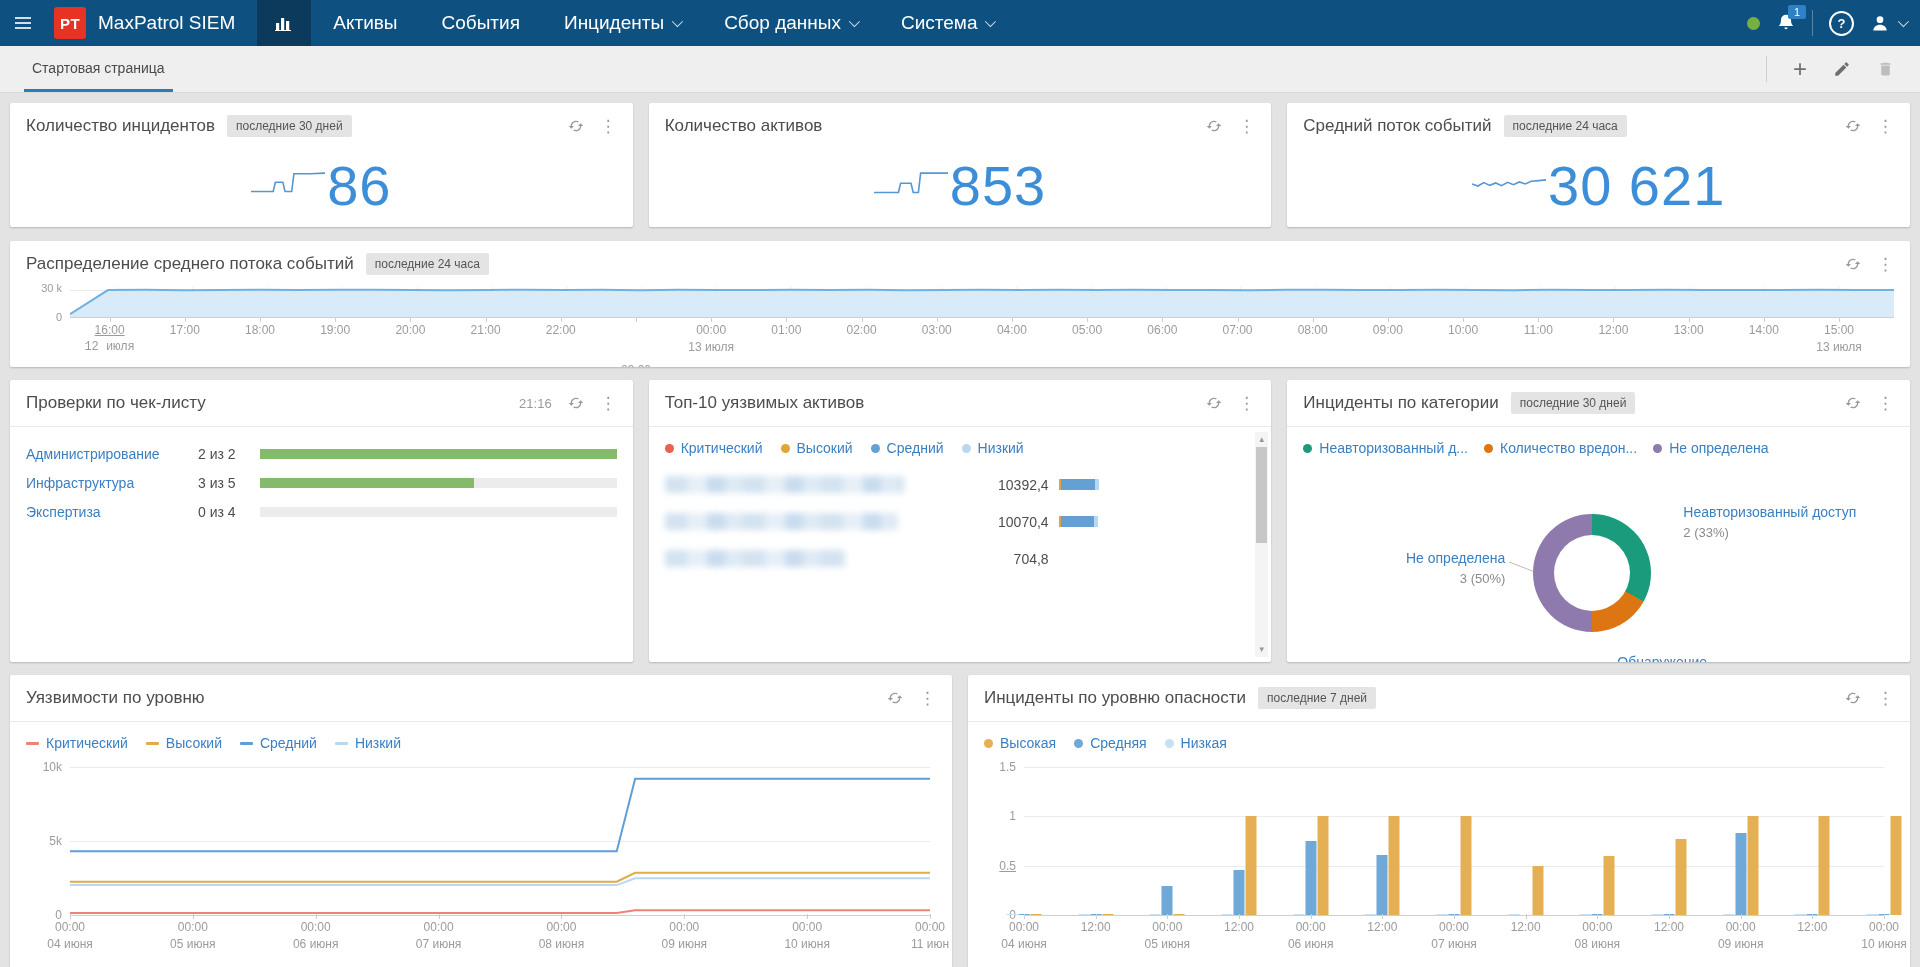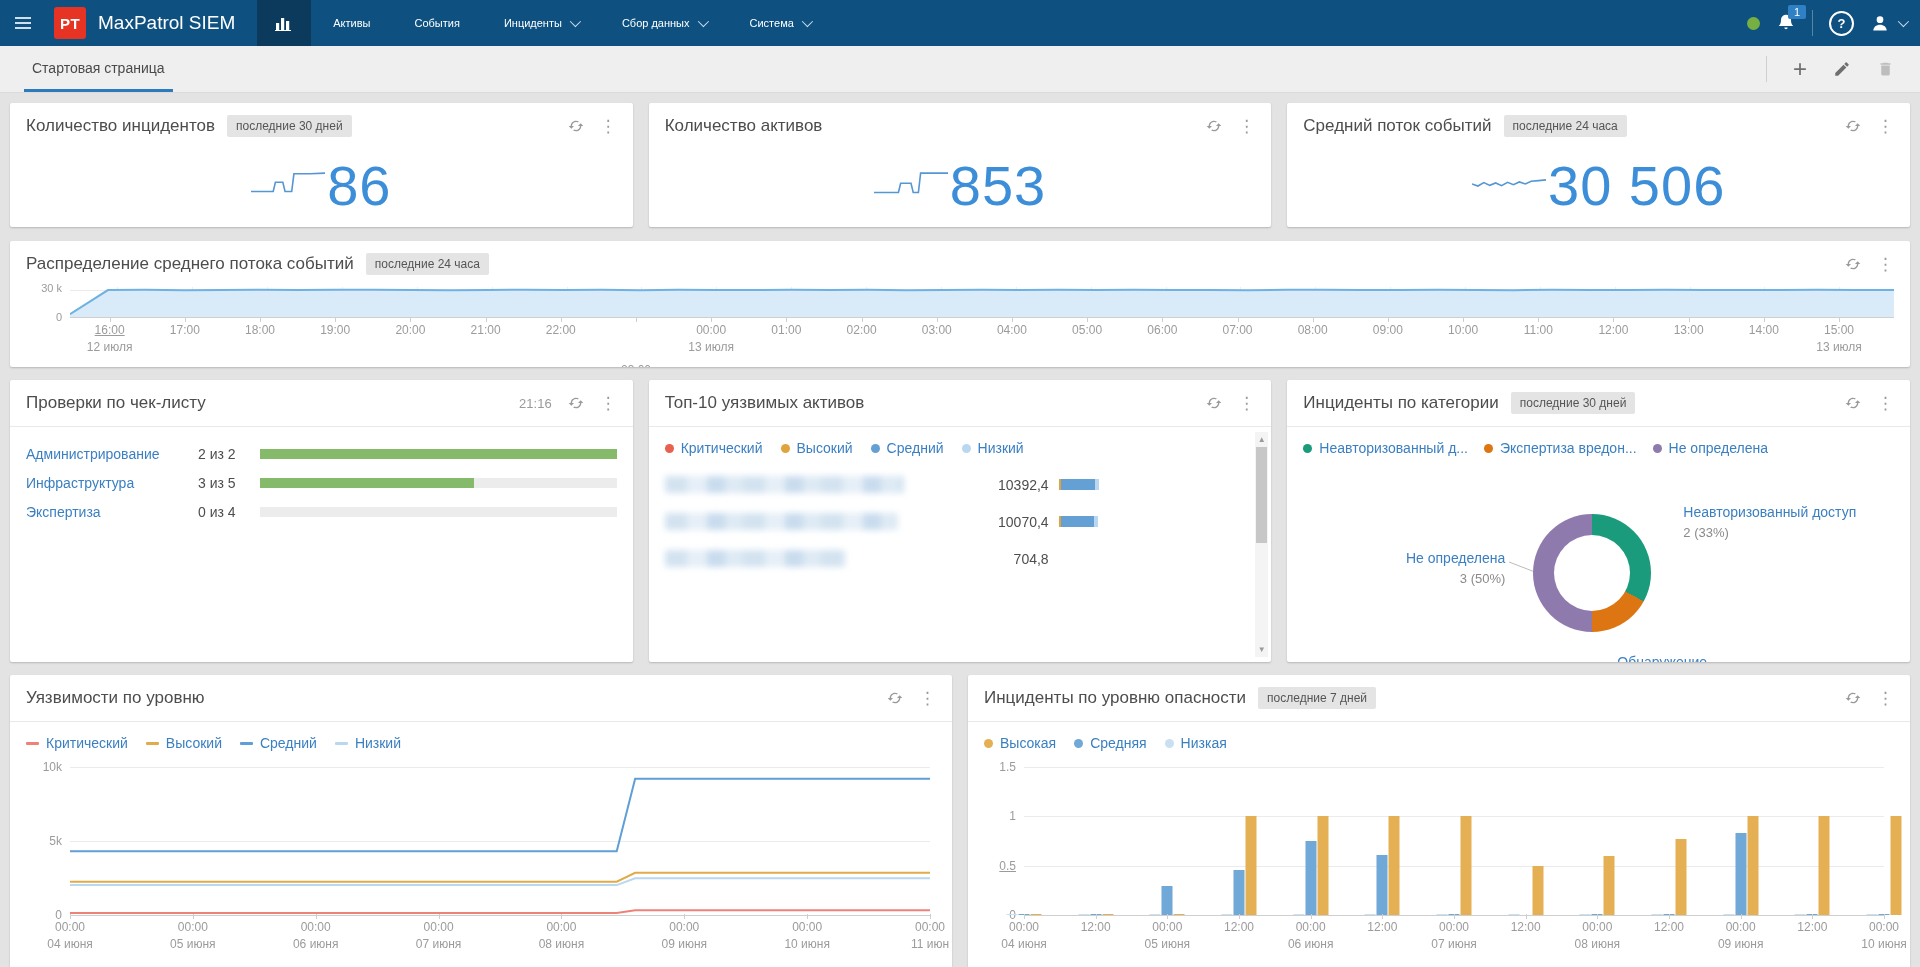--- a/index.html
+++ b/index.html
@@ -5,21 +5,21 @@
   html,body{margin:0;padding:0}
   body{width:1920px;height:967px;background:#e3e3e3;font-family:"Liberation Sans",sans-serif;overflow:hidden;position:relative}
   
   .navbar{height:46px;background:#0e5180;display:flex;justify-content:space-between;align-items:stretch;color:#fff}
   .nav-left{display:flex;align-items:center}
   .hamburger{width:46px;height:46px;background:none;border:0;cursor:pointer;display:flex;flex-direction:column;justify-content:center;align-items:center;gap:3px}
   .hamburger span{display:block;width:16px;height:2px;background:#cfe0ec}
   .logo{width:32px;height:32px;background:#e63323;border-radius:3px;margin:0 12px 0 8px;display:flex;align-items:center;justify-content:center;font-weight:bold;font-size:15px;color:#fff;letter-spacing:0.5px}
   .app-title{font-size:19px;color:#fff;margin-right:22px;white-space:nowrap}
   .nav-items{display:flex;align-items:stretch;height:46px}
-  .nav-tab{display:flex;align-items:center;padding:0 22px;font-size:11px;color:#fff;text-decoration:none;cursor:pointer;white-space:nowrap}
+  .nav-tab{display:flex;align-items:center;padding:0 22px;font-size:19px;color:#fff;text-decoration:none;cursor:pointer;white-space:nowrap}
   .nav-tab.icon-tab{background:#0b3a5c;padding:0 18px}
   .chev{display:inline-block;width:7px;height:7px;border:solid #cfe0ec;border-width:0 1.5px 1.5px 0;transform:rotate(45deg) translateY(-2px);margin-left:8px}
   .nav-right{display:flex;align-items:center;padding-right:14px;gap:16px}
   .status-dot{width:13px;height:13px;border-radius:50%;background:#76b043;display:inline-block;cursor:pointer}
   .bell-wrap{position:relative;cursor:pointer;display:flex;align-items:center}
   .badge{position:absolute;top:-8px;left:12px;background:#2f80c4;color:#fff;font-size:11px;padding:1px 6px;border-radius:2px}
   .nav-divider{width:1px;height:26px;background:rgba(255,255,255,0.3)}
   .help-btn{width:21px;height:21px;border:2px solid #fff;border-radius:50%;display:flex;align-items:center;justify-content:center;font-size:13px;font-weight:bold;cursor:pointer}
   .user-btn{display:flex;align-items:center;cursor:pointer}
   
@@ -232,21 +232,21 @@
                 <path d="M19 8l-4 4h3c0 3.31-2.69 6-6 6-1.01 0-1.97-.25-2.8-.69l-1.46 1.46C8.97 19.54 10.43 20 12 20c4.42 0 8-3.58 8-8h3l-4-4zM6 12c0-3.31 2.69-6 6-6 1.01 0 1.97.25 2.8.69l1.46-1.46C15.03 4.46 13.57 4 12 4c-4.42 0-8 3.58-8 8H1l4 4 4-4H6z"></path>
               </svg>
             </button>
           <button class="icon-btn kebab">⋮</button>
         </span>
       </div>
       <div class="kpi-body">
         <span class="spark"><svg viewBox="0 0 100 40" preserveAspectRatio="none">
               <polyline points="0,20 8,22.4 16,18.4 24,21.599999999999998 32,18.799999999999997 40,22 48,18 56.00000000000001,20.8 64,17.599999999999998 72,20 80,16.8 90,16 100,15.2" fill="none" stroke="#5596d4" stroke-width="1.6" vector-effect="non-scaling-stroke"></polyline>
             </svg></span>
-        <span class="kpi-value">30 506</span>
+        <span class="kpi-value">30 621</span>
       </div>
     </section>
   </div>
 
   <section class="card row-wide">
     <div class="card-head">
       <span class="card-title">Распределение среднего потока событий</span>
       <span class="pill">последние 24 часа</span>
       <span class="head-icons">
         <button class="icon-btn">
@@ -336,21 +336,21 @@
         <div class="tick" style="left: 80.5826%;"></div>
         <div class="xt" style="left: 80.5826%;">11:00</div>
         <div class="tick" style="left: 84.687%;"></div>
         <div class="xt" style="left: 84.687%;">12:00</div>
         <div class="tick" style="left: 88.7913%;"></div>
         <div class="xt" style="left: 88.7913%;">13:00</div>
         <div class="tick" style="left: 92.8957%;"></div>
         <div class="xt" style="left: 92.8957%;">14:00</div>
         <div class="tick" style="left: 97%;"></div>
         <div class="xt" style="left: 97%;">15:00</div>
-        <div class="xd" style="left: 2.6%;">12 июля</div>
+        <div class="xd" style="left: 2.6%; font-family: Liberation Mono, monospace;">12 июля</div>
         <div class="xd" style="left: 35.4348%;">13 июля</div>
         <div class="xd" style="left: 97%;">13 июля</div>
       </div>
   </section>
 
   <div class="row3">
     <section class="card">
       <div class="card-head bordered">
         <span class="card-title">Проверки по чек-листу</span>
         <span class="head-icons">
@@ -468,21 +468,21 @@
           <button class="icon-btn kebab">⋮</button>
         </span>
       </div>
       <div class="legend" style="gap:16px">
           <div class="li">
             <span class="dot" style="background: rgb(26, 155, 123);"></span>
             <span class="lbl">Неавторизованный д...</span>
           </div>
           <div class="li">
             <span class="dot" style="background: rgb(221, 117, 18);"></span>
-            <span class="lbl">Экспертиза вредон...</span>
+            <span class="lbl">Количество вредон...</span>
           </div>
           <div class="li">
             <span class="dot" style="background: rgb(142, 122, 173);"></span>
             <span class="lbl">Не определена</span>
           </div>
         </div>
       <div class="donut-area">
         <svg class="co-lines">
           <line x1="356" y1="86" x2="392" y2="60" stroke="#bbb" stroke-width="1"></line>
           <line x1="248" y1="110" x2="222" y2="100" stroke="#bbb" stroke-width="1"></line>

